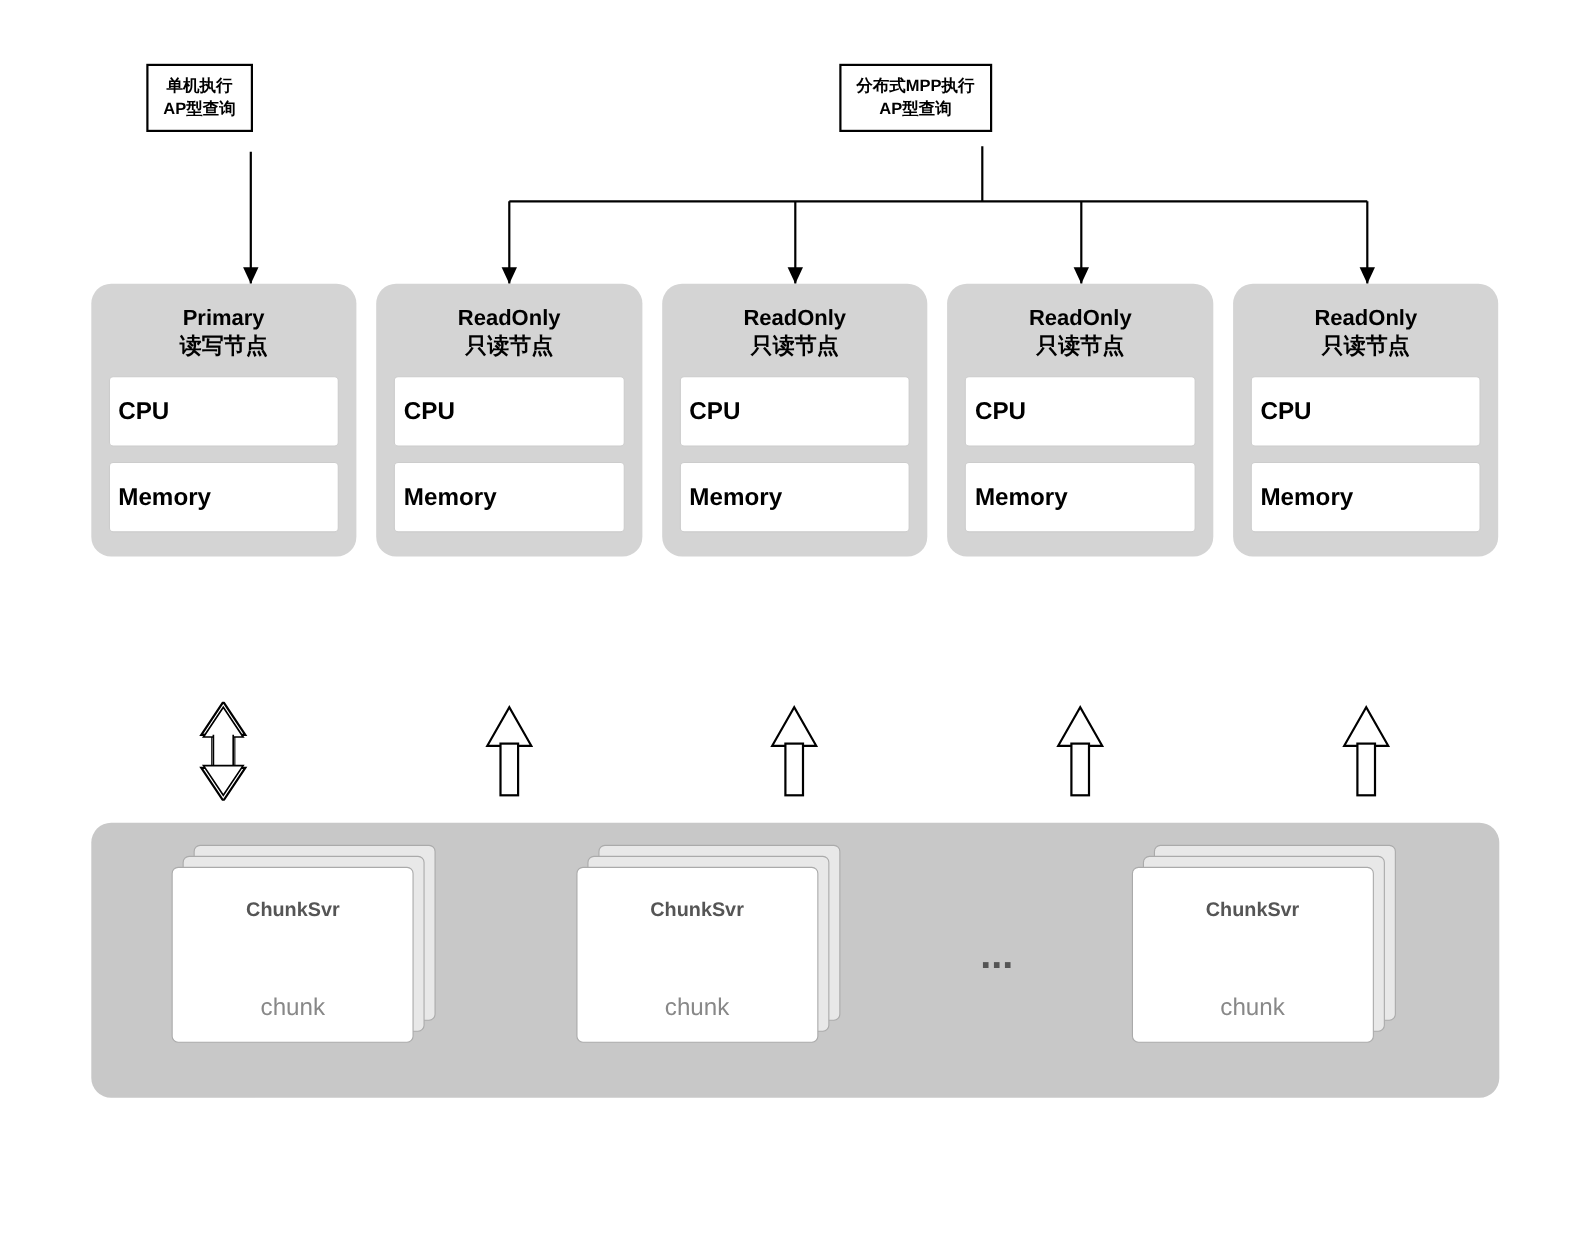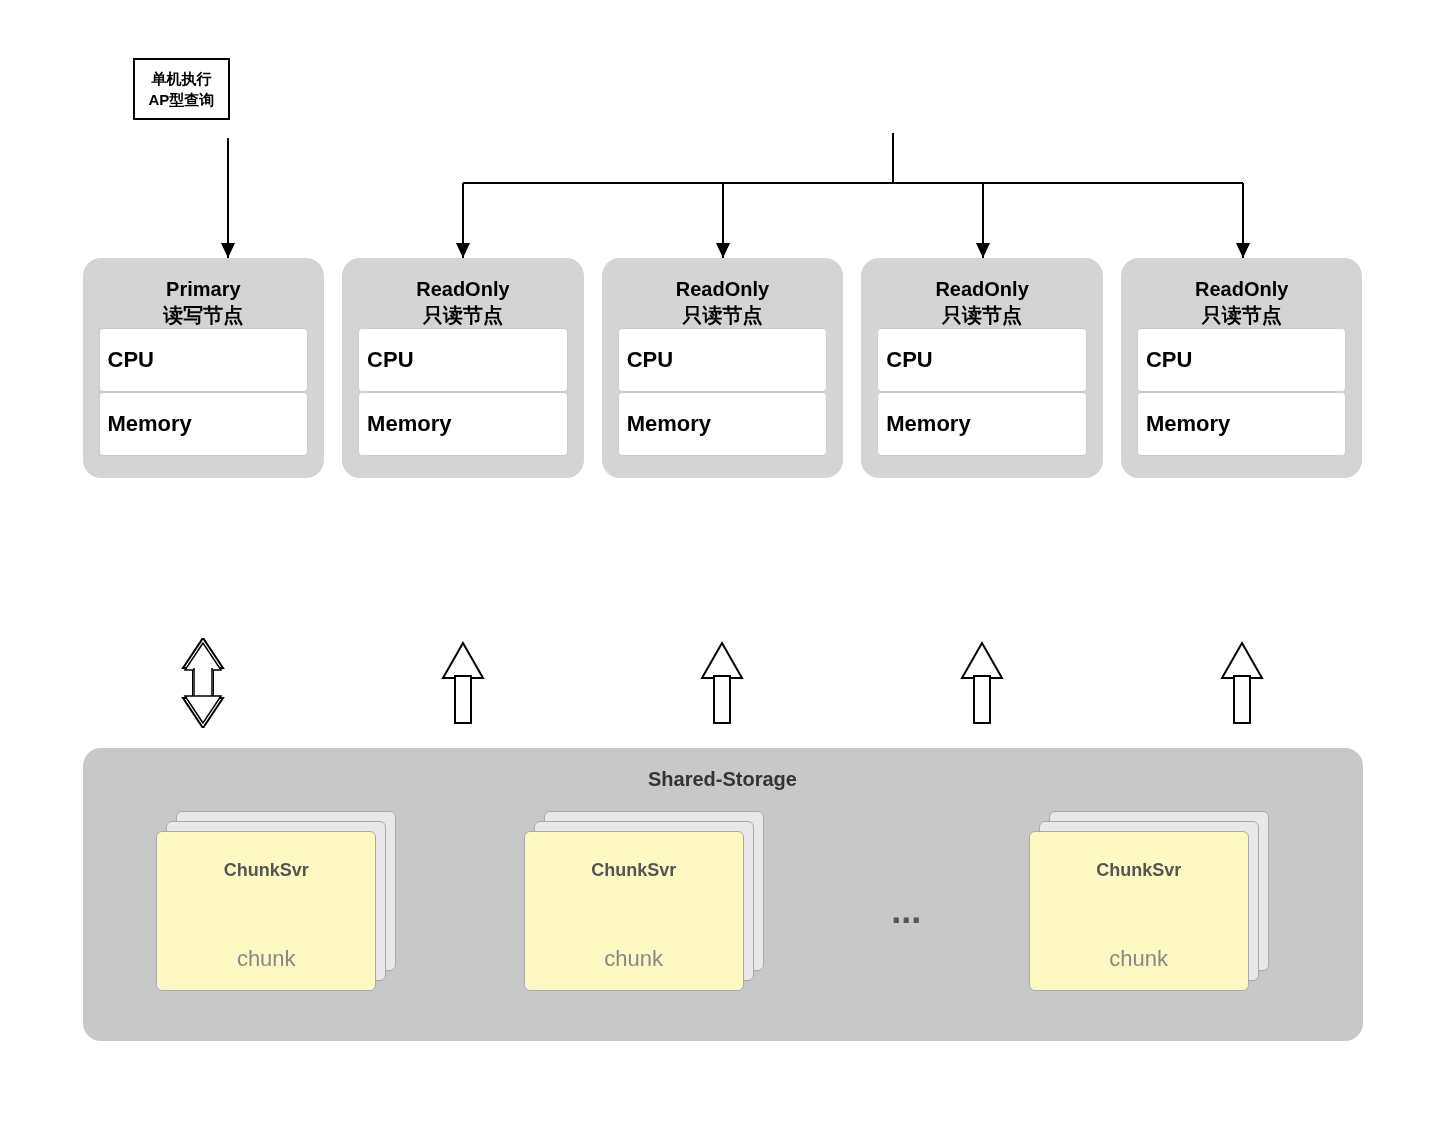--- a/index.html
+++ b/index.html
@@ -51,20 +51,21 @@
     }
 
     .node-box {
       flex: 1;
       background: #d4d4d4;
       border-radius: 18px;
       padding: 18px 16px 22px;
       display: flex;
       flex-direction: column;
       align-items: center;
+      gap: 14px;
       min-width: 0;
     }
 
     .node-title {
       font-size: 20px;
       font-weight: bold;
       text-align: center;
       line-height: 1.3;
     }
 
@@ -132,21 +133,21 @@
     .chunk-card {
       position: absolute;
       background: #e8e8e8;
       border: 1.5px solid #aaa;
       border-radius: 6px;
       width: 220px;
       height: 160px;
     }
     .chunk-card:nth-child(1) { top: 0; left: 20px; }
     .chunk-card:nth-child(2) { top: 10px; left: 10px; }
-    .chunk-card:nth-child(3) { top: 20px; left: 0px; background: #fef9c3; display: flex; flex-direction: column; align-items: center; justify-content: flex-end; padding-bottom: 16px; }
+    .chunk-card:nth-child(3) { top: 20px; left: 0px; background: #ffffff; display: flex; flex-direction: column; align-items: center; justify-content: flex-end; padding-bottom: 16px; }
     .chunk-label-top {
       font-size: 18px;
       font-weight: bold;
       color: #555;
       position: absolute;
       top: 28px;
       left: 0;
       right: 0;
       text-align: center;
     }
@@ -202,20 +203,24 @@
     <polygon points="650,220 643,205 657,205" fill="#000"></polygon>
     <polygon points="910,220 903,205 917,205" fill="#000"></polygon>
     <polygon points="1170,220 1163,205 1177,205" fill="#000"></polygon>
   </svg>
 
   <div class="annotation-box annotation-left">
     <span>单机执行</span><br>
     <span>AP型查询</span>
   </div>
 
+  <div class="annotation-box annotation-right">
+    <span>分布式MPP执行</span><br>
+    <span>AP型查询</span>
+  </div>
 
   <div class="nodes-row">
 
     <div class="node-box">
       <div class="node-title">
         <strong>Primary</strong><br>
         <span>读写节点</span>
       </div>
       <div class="node-component">
         <span>CPU</span>
@@ -319,21 +324,20 @@
     </div>
     <div class="arrow-slot">
       <svg class="arrow-svg" viewBox="0 0 60 90">
         <polygon points="30,5 10,40 50,40" fill="#fff" stroke="#000" stroke-width="2"></polygon>
         <rect x="22" y="38" width="16" height="47" fill="#fff" stroke="#000" stroke-width="2"></rect>
       </svg>
     </div>
   </div>
 
   <div class="shared-storage">
-    <div class="shared-storage-title">Shared-Storage</div>
     <div class="chunk-row">
 
       <div class="chunk-group">
         <div class="chunk-card"></div>
         <div class="chunk-card"></div>
         <div class="chunk-card">
           <span class="chunk-label-top">ChunkSvr</span>
           <span class="chunk-label-bottom">chunk</span>
         </div>
       </div>

